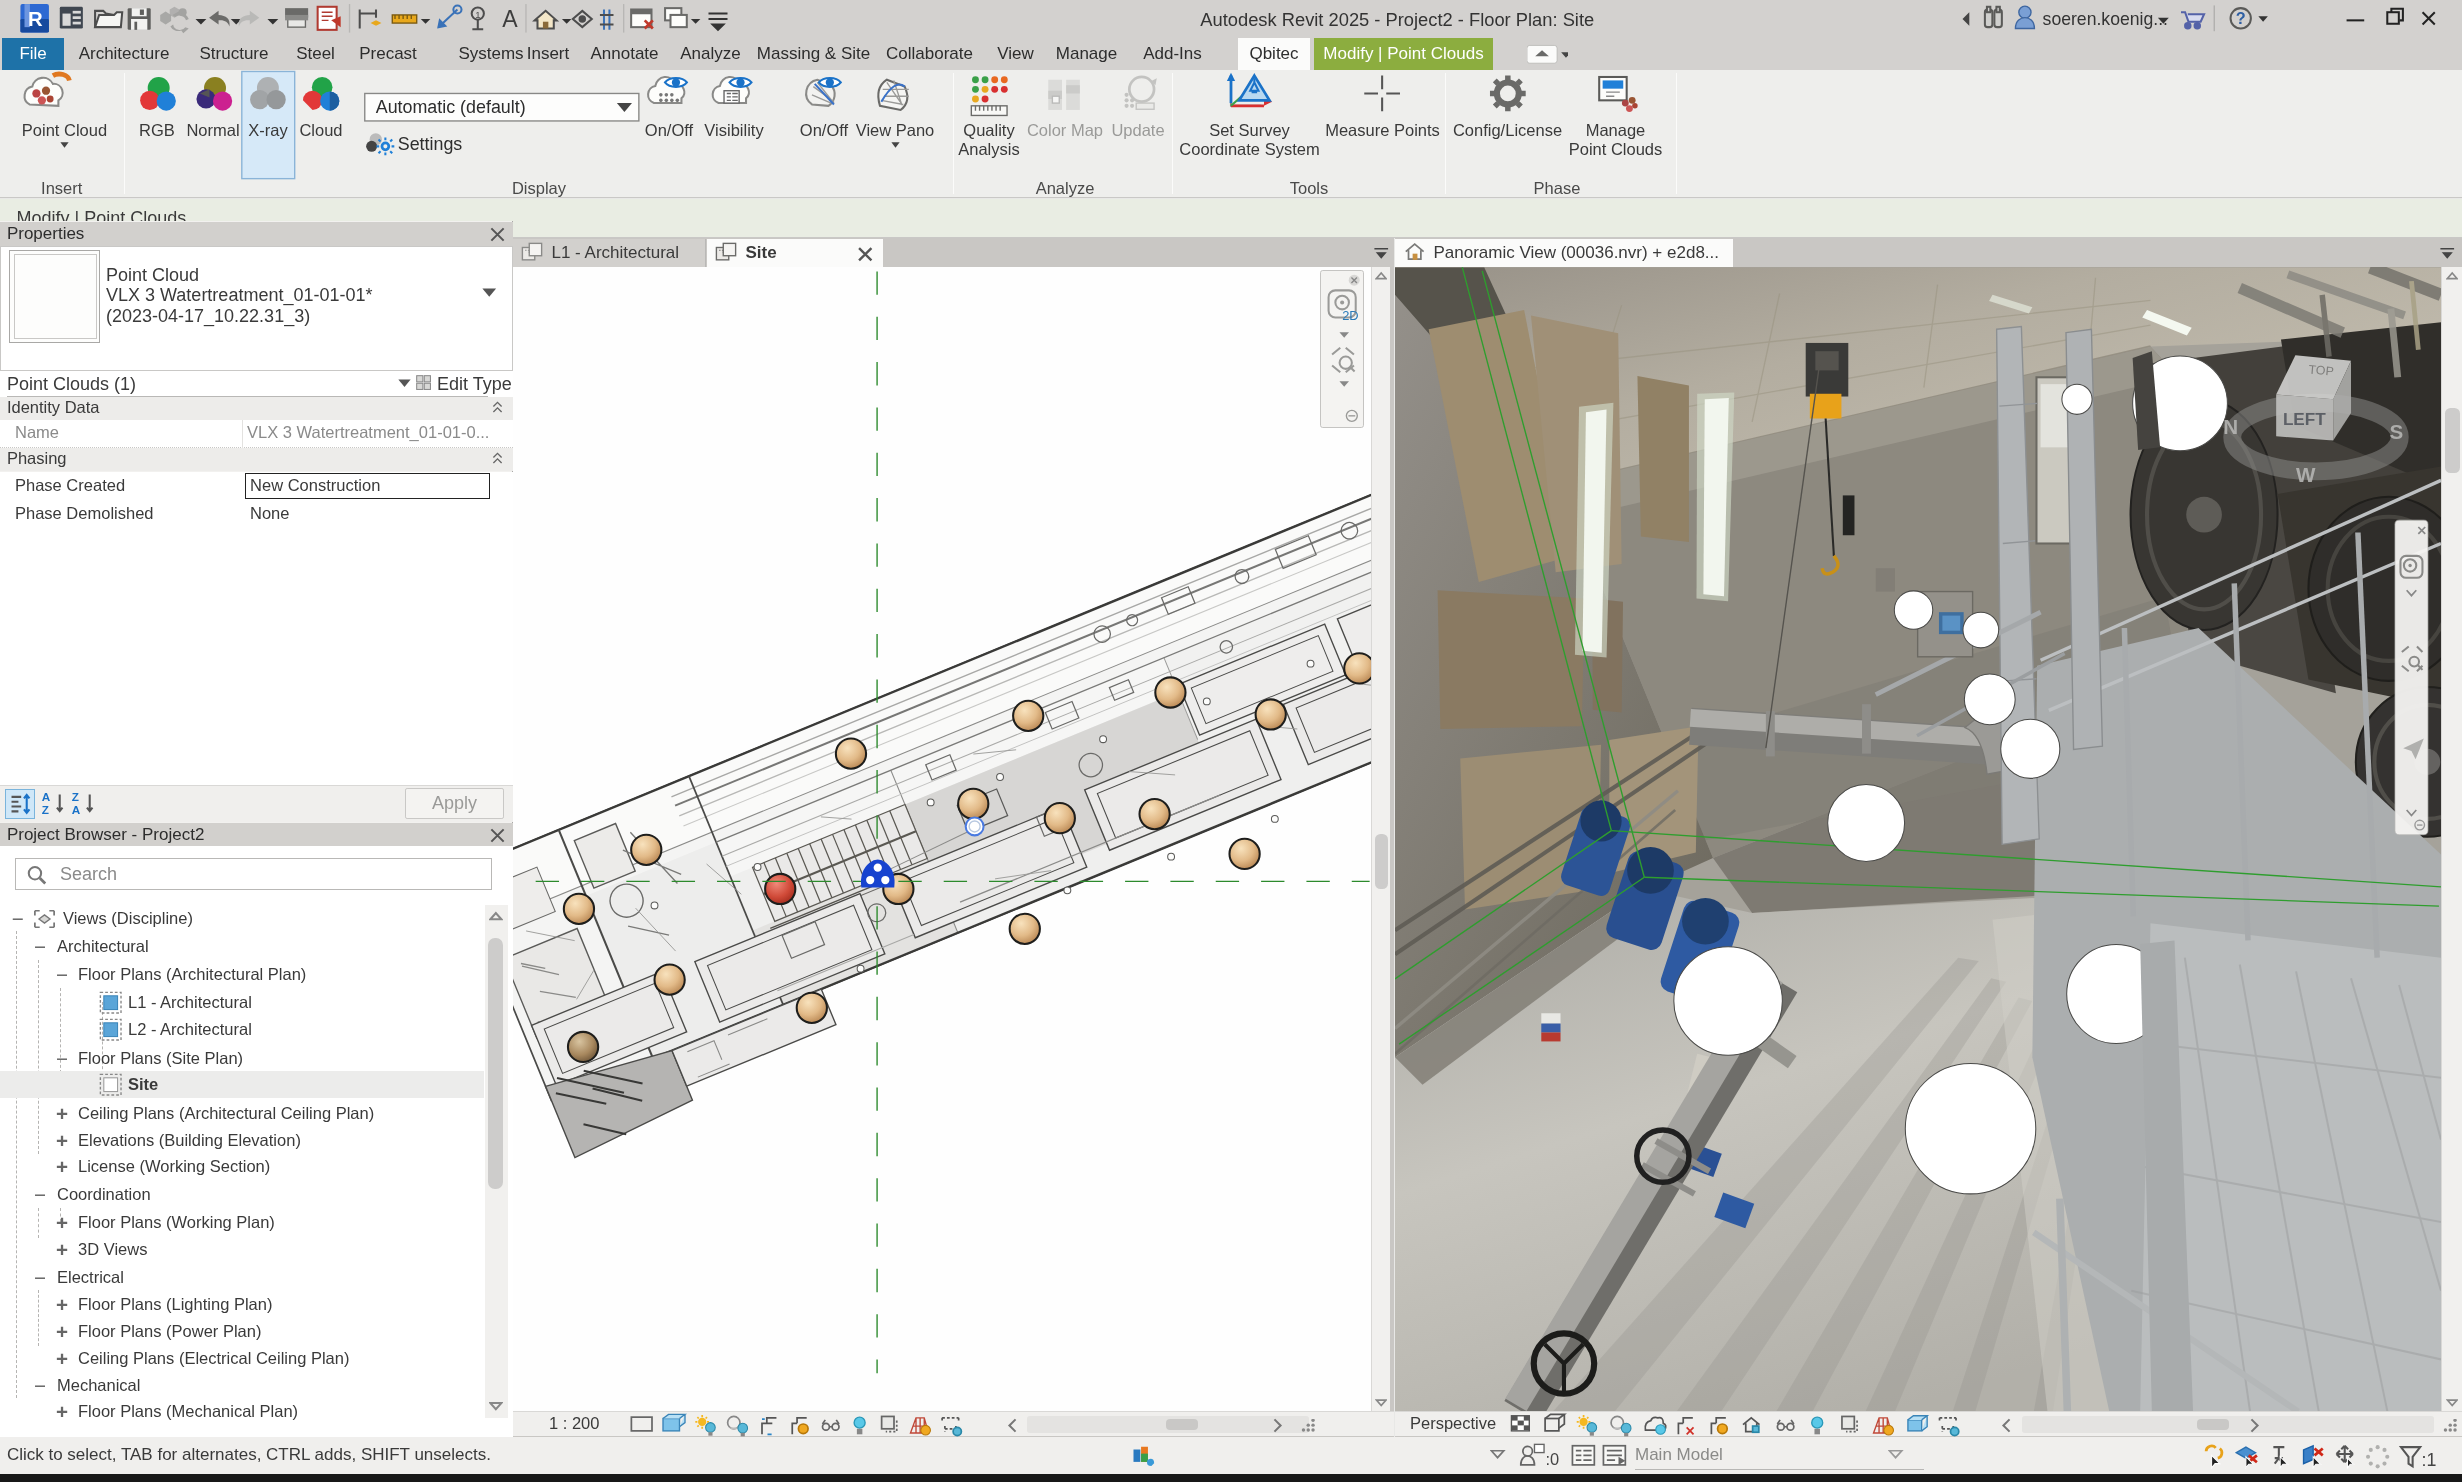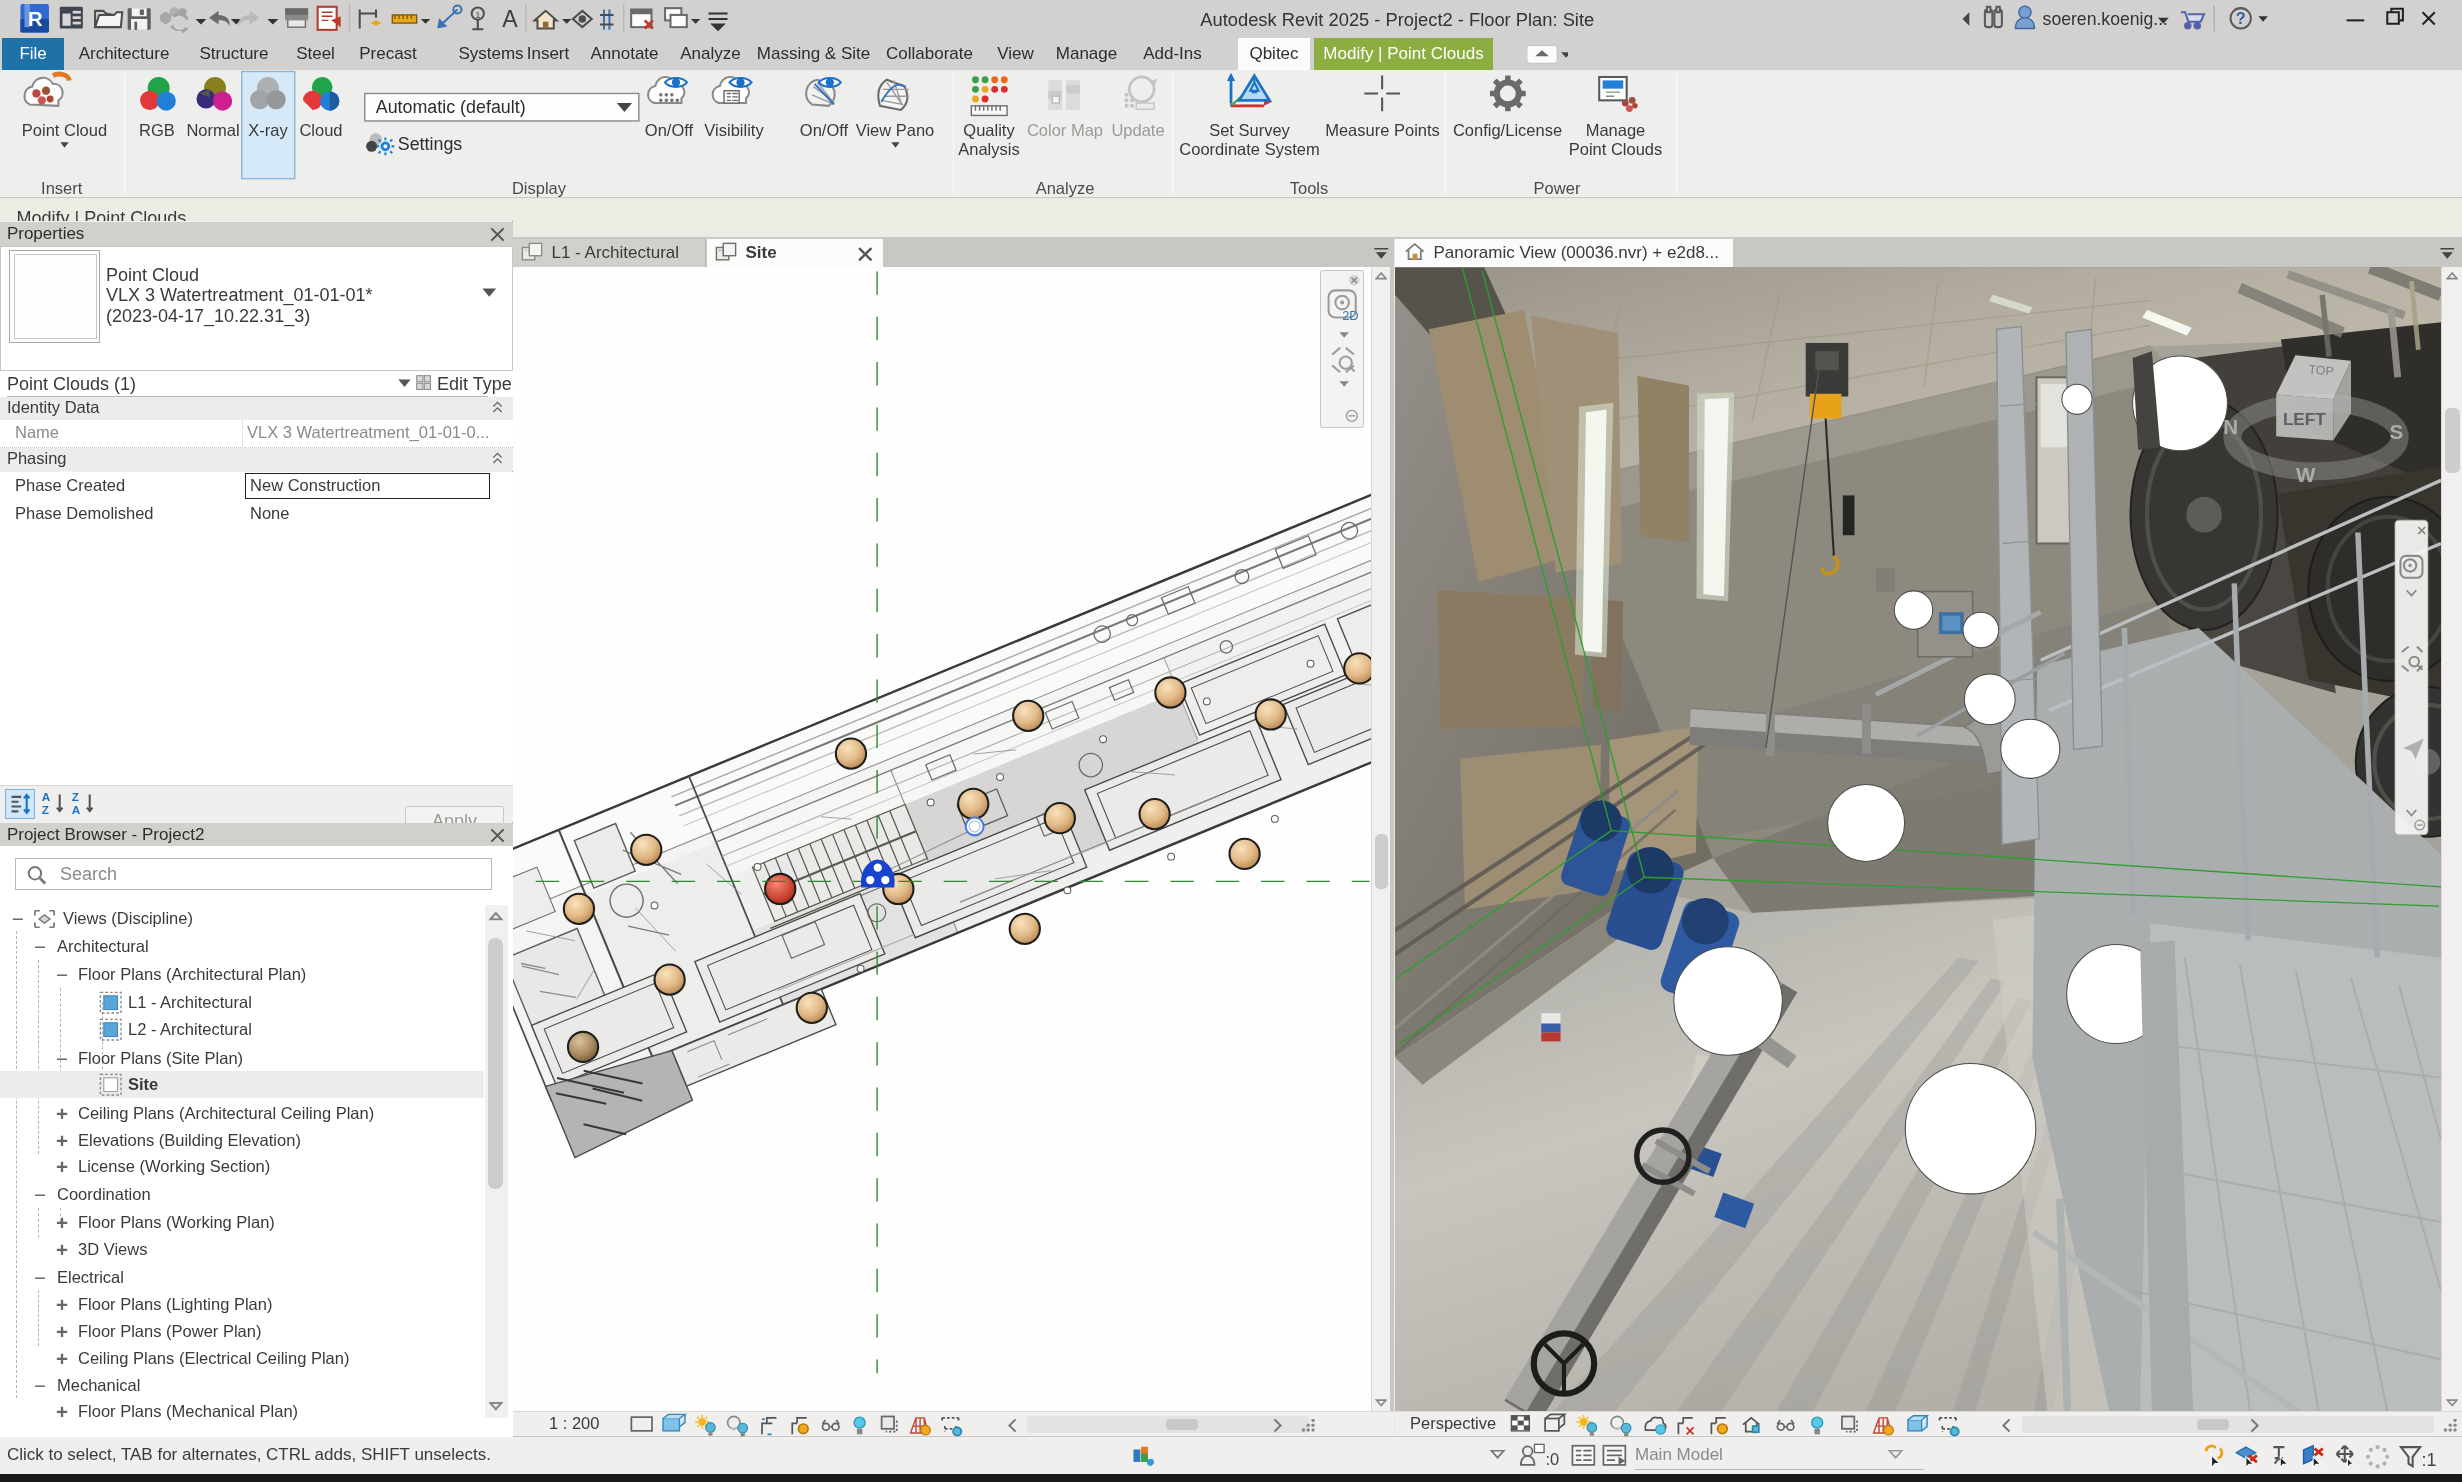--- a/index.html
+++ b/index.html
@@ -181,21 +181,21 @@
 <div id="ribbon">
 <div class="rsep" style="left:124px"></div>
     <div class="rsep" style="left:953px"></div>
     <div class="rsep" style="left:1172px"></div>
     <div class="rsep" style="left:1445px"></div>
     <div class="rsep" style="left:1676px"></div>
 <div class="plabel" style="left:13.7px;width:96px;">Insert</div>
 <div class="plabel" style="left:491px;width:96px;">Display</div>
 <div class="plabel" style="left:1017px;width:96px;">Analyze</div>
 <div class="plabel" style="left:1261px;width:96px;">Tools</div>
-<div class="plabel" style="left:1509px;width:96px;">Power</div>
+<div class="plabel" style="left:1509px;width:96px;">Phase</div>
 <svg class="abs" style="left:0;top:0" width="2462" height="128" viewBox="0 0 3584 186">
 
 <rect x="352" y="2" width="77" height="156" fill="#d6e9f8" stroke="#8ab4d8" stroke-width="2"></rect>
 
 <g transform="translate(63,34)">
 <path d="M-20 10 a14 14 0 0 1 4 -26 a16 16 0 0 1 30 -4 a13 13 0 0 1 8 24 l0 8 z" fill="#fdfdfb" stroke="#8a8a88" stroke-width="3" transform="translate(0,6)"></path>
 <circle cx="-10" cy="0" r="6" fill="#b44"></circle>
         <circle cx="4" cy="-4" r="6" fill="#953"></circle>
         <circle cx="-2" cy="10" r="6" fill="#c55"></circle>
         <circle cx="10" cy="8" r="5" fill="#a43"></circle>
@@ -461,21 +461,21 @@
           <path d="M30 8 v24 M26 27 l4 5 4 -5" stroke="#555" stroke-width="3" fill="none"></path>
         </svg>
       </div>
   <div class="abs" style="left:69px;top:2.7px;width:30px;height:30px;">
         <svg width="29" height="29" viewBox="0 0 42 42">
           <text x="4" y="18" font-size="17" fill="#1a72c8" font-weight="bold">Z</text>
           <text x="4" y="36" font-size="17" fill="#1a72c8" font-weight="bold">A</text>
           <path d="M30 8 v24 M26 27 l4 5 4 -5" stroke="#555" stroke-width="3" fill="none"></path>
         </svg>
       </div>
-  <div class="abs" style="left:405px;top:2.1px;width:99px;height:31px;background:#f4f3f1;border:0.7px solid #c9c8c6;border-radius:2.1px;font-size:18px;color:#9a9a98;text-align:center;line-height:29.5px;margin-top:18px;">Apply</div>
+  <div class="abs" style="left:405px;top:2.1px;width:99px;height:31px;background:#f4f3f1;border:0.7px solid #c9c8c6;border-radius:2.1px;font-size:18px;color:#9a9a98;text-align:center;line-height:29.5px;">Apply</div>
 </div>
 <div class="phead" style="top:602px;">Project Browser - Project2<svg class="abs" style="right:8.2px;top:4.8px" width="15" height="15" viewBox="0 0 22 22">
         <path d="M2 2 l18 18 M20 2 l-18 18" stroke="#555" stroke-width="3"></path>
       </svg></div>
 <div class="abs" style="left:0;top:625px;width:513px;height:812px;background:#fff;">
   <div class="abs" style="left:15px;top:12.4px;width:477px;height:32px;border:0.7px solid #b9b8b6;background:#fff;">
     <svg class="abs" style="left:9.6px;top:5.5px" width="23.4" height="20.6" viewBox="0 0 34 30">
           <circle cx="13" cy="12" r="9" fill="none" stroke="#777" stroke-width="3"></circle>
           <path d="M20 19 l8 8" stroke="#777" stroke-width="4"></path>
         </svg>

